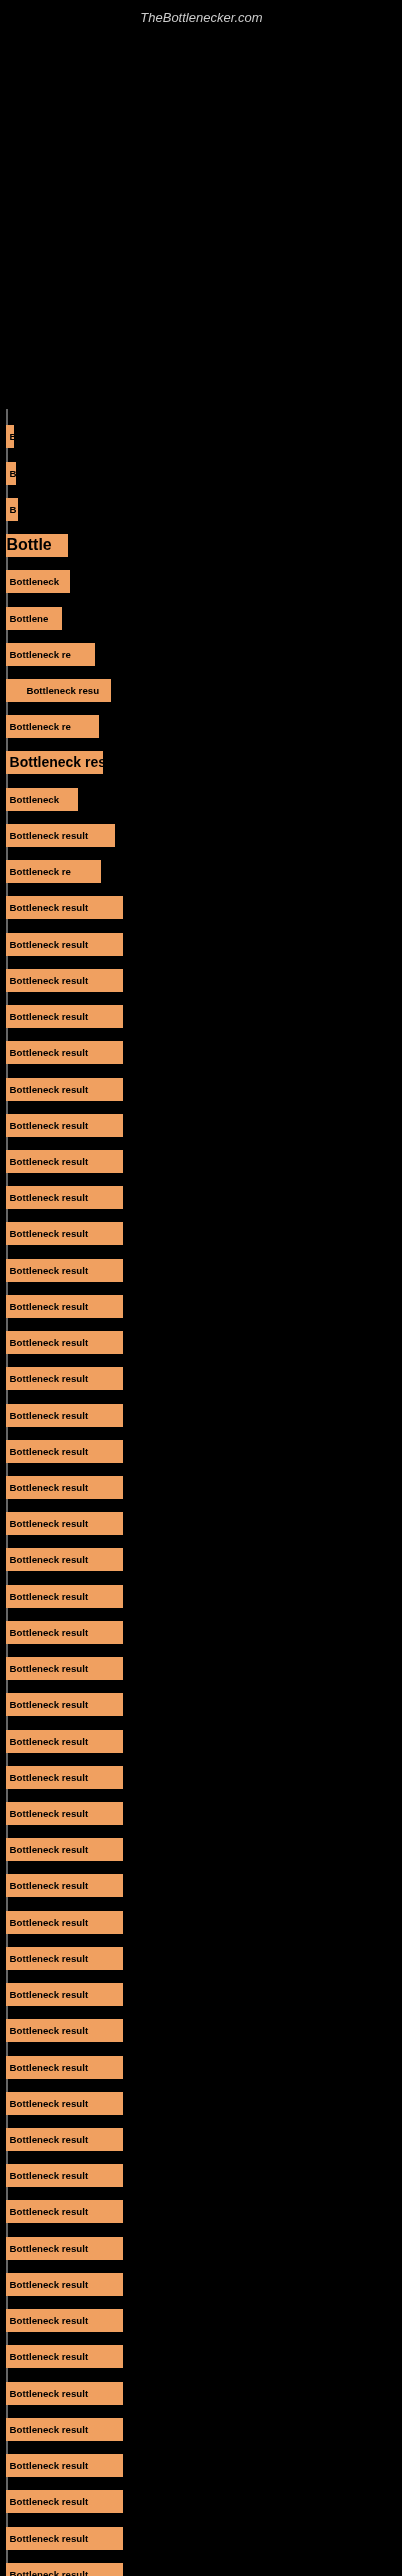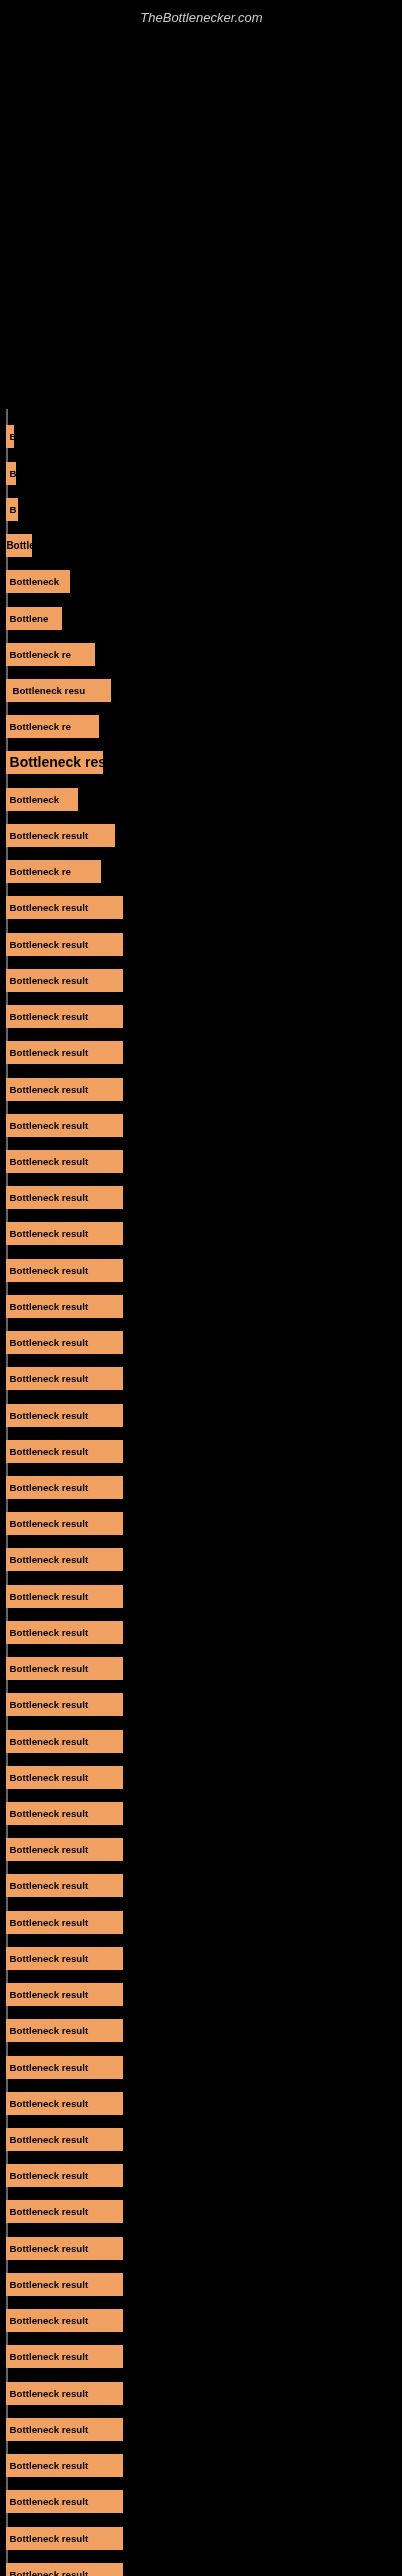--- a/index.html
+++ b/index.html
@@ -32,33 +32,33 @@
     <div style="position: absolute; top: 394px; left: 6.4px; display: flex; align-items: center;">
       <div style="background-color: rgb(240, 160, 96); height: 22.5px; width: 8px; display: flex; align-items: center; padding-left: 3.2px; font-size: 9.7px; color: rgb(0, 0, 0); font-weight: bold; white-space: nowrap; overflow: hidden;">B</div>
     </div>
     <div style="position: absolute; top: 431px; left: 6.4px; display: flex; align-items: center;">
       <div style="background-color: rgb(240, 160, 96); height: 22.5px; width: 9.7px; display: flex; align-items: center; padding-left: 3.2px; font-size: 9.7px; color: rgb(0, 0, 0); font-weight: bold; white-space: nowrap; overflow: hidden;">B</div>
     </div>
     <div style="position: absolute; top: 467px; left: 6.4px; display: flex; align-items: center;">
       <div style="background-color: rgb(240, 160, 96); height: 22.5px; width: 11.3px; display: flex; align-items: center; padding-left: 3.2px; font-size: 9.7px; color: rgb(0, 0, 0); font-weight: bold; white-space: nowrap; overflow: hidden;">B</div>
     </div>
     <div style="position: absolute; top: 503px; left: 6.4px; display: flex; align-items: center;">
-      <div style="background-color: rgb(240, 160, 96); height: 22.5px; width: 26px; display: flex; align-items: center; padding-left: 0; font-size: 10px; color: rgb(0, 0, 0); font-weight: bold; white-space: nowrap; overflow: hidden;">Bottle</div>
+      <div style="background-color: rgb(240, 160, 96); height: 22.5px; width: 62px; display: flex; align-items: center; padding-left: 0; font-size: 16px; color: rgb(0, 0, 0); font-weight: bold; white-space: nowrap; overflow: hidden;">Bottle</div>
     </div>
     <div style="position: absolute; top: 539px; left: 6.4px; display: flex; align-items: center;">
       <div style="background-color: rgb(240, 160, 96); height: 22.5px; width: 64px; display: flex; align-items: center; padding-left: 3.2px; font-size: 9.7px; color: rgb(0, 0, 0); font-weight: bold; white-space: nowrap; overflow: hidden;">Bottleneck</div>
     </div>
     <div style="position: absolute; top: 576px; left: 6.4px; display: flex; align-items: center;">
       <div style="background-color: rgb(240, 160, 96); height: 22.5px; width: 56px; display: flex; align-items: center; padding-left: 3.2px; font-size: 9.7px; color: rgb(0, 0, 0); font-weight: bold; white-space: nowrap; overflow: hidden;">Bottlene</div>
     </div>
     <div style="position: absolute; top: 612px; left: 6.4px; display: flex; align-items: center;">
       <div style="background-color: rgb(240, 160, 96); height: 22.5px; width: 89px; display: flex; align-items: center; padding-left: 3.2px; font-size: 9.7px; color: rgb(0, 0, 0); font-weight: bold; white-space: nowrap; overflow: hidden;">Bottleneck re</div>
     </div>
     <div style="position: absolute; top: 648px; left: 6.4px; display: flex; align-items: center;">
-      <div style="background-color: rgb(240, 160, 96); height: 22.5px; width: 105px; display: flex; align-items: center; padding-left: 6px; font-size: 9.7px; color: rgb(0, 0, 0); font-weight: bold; white-space: nowrap; overflow: hidden;">Bottleneck resu</div>
+      <div style="background-color: rgb(240, 160, 96); height: 22.5px; width: 105px; display: flex; align-items: center; padding-left: 20px; font-size: 9.7px; color: rgb(0, 0, 0); font-weight: bold; white-space: nowrap; overflow: hidden;">Bottleneck resu</div>
     </div>
     <div style="position: absolute; top: 684px; left: 6.4px; display: flex; align-items: center;">
       <div style="background-color: rgb(240, 160, 96); height: 22.5px; width: 93px; display: flex; align-items: center; padding-left: 3.2px; font-size: 9.7px; color: rgb(0, 0, 0); font-weight: bold; white-space: nowrap; overflow: hidden;">Bottleneck re</div>
     </div>
     <div style="position: absolute; top: 720px; left: 6.4px; display: flex; align-items: center;">
       <div style="background-color: rgb(240, 160, 96); height: 22.5px; width: 97px; display: flex; align-items: center; padding-left: 3.2px; font-size: 14px; color: rgb(0, 0, 0); font-weight: bold; white-space: nowrap; overflow: hidden;">Bottleneck res</div>
     </div>
     <div style="position: absolute; top: 757px; left: 6.4px; display: flex; align-items: center;">
       <div style="background-color: rgb(240, 160, 96); height: 22.5px; width: 72px; display: flex; align-items: center; padding-left: 3.2px; font-size: 9.7px; color: rgb(0, 0, 0); font-weight: bold; white-space: nowrap; overflow: hidden;">Bottleneck</div>
     </div>

